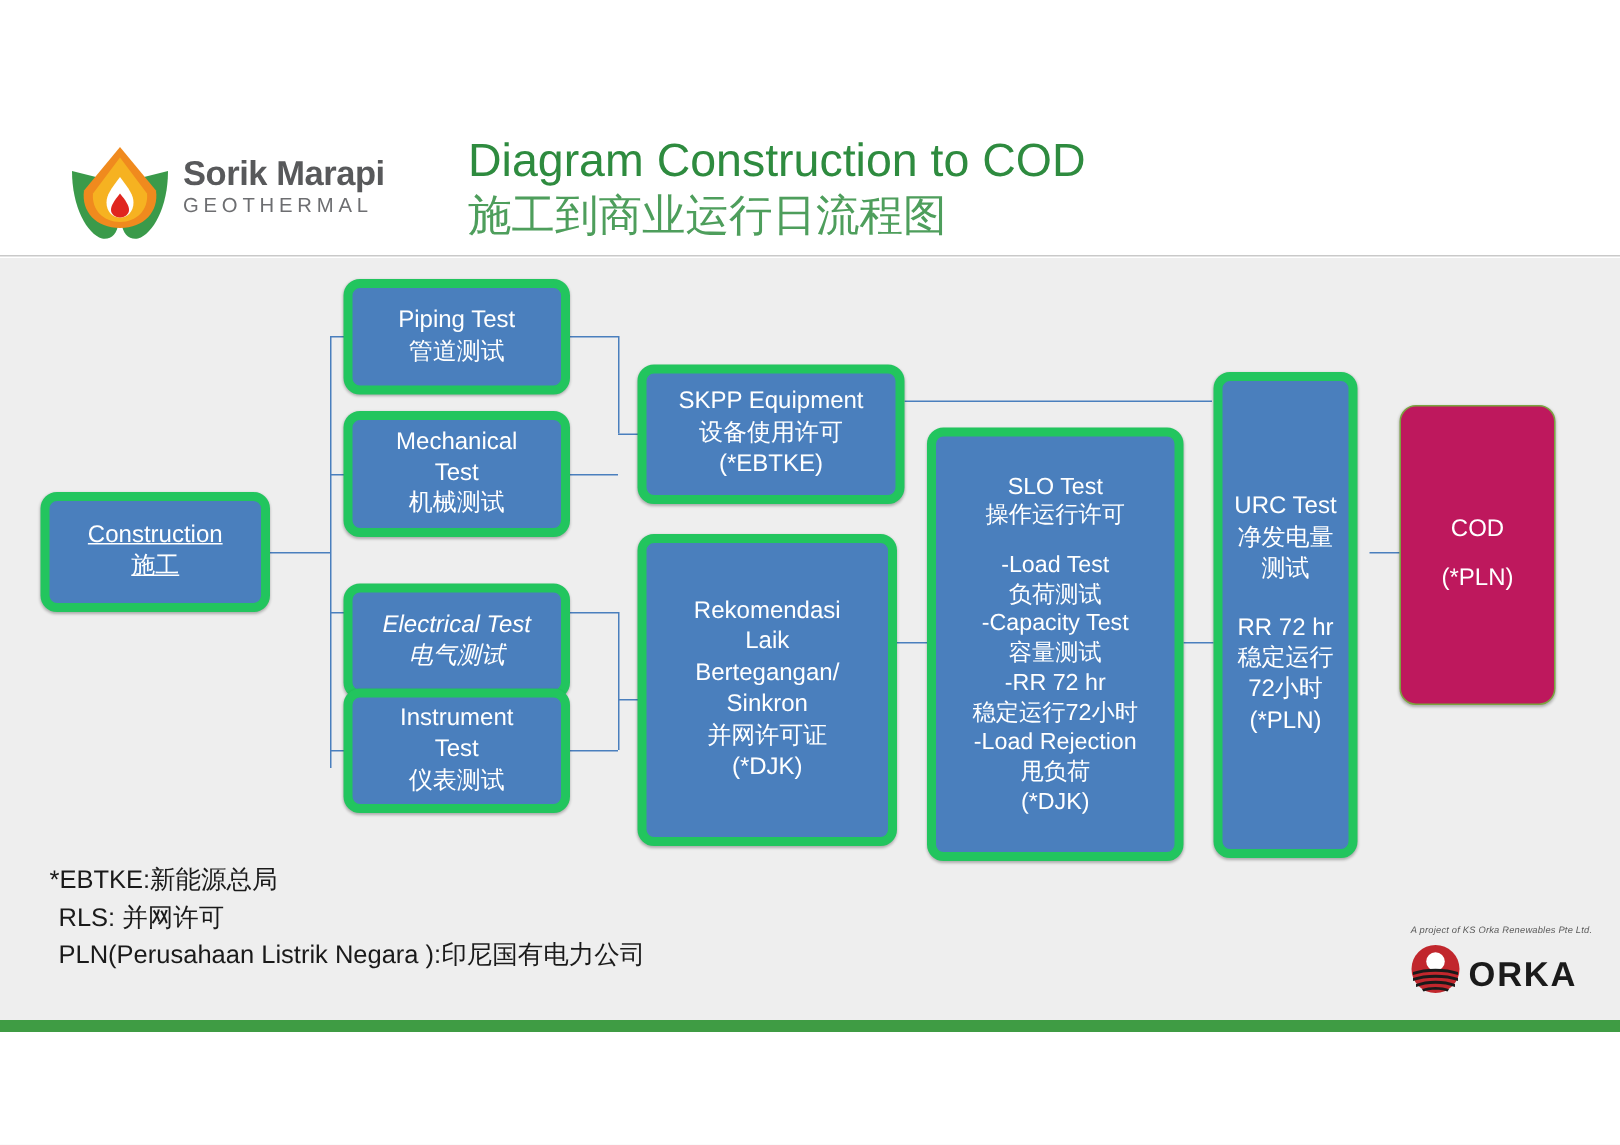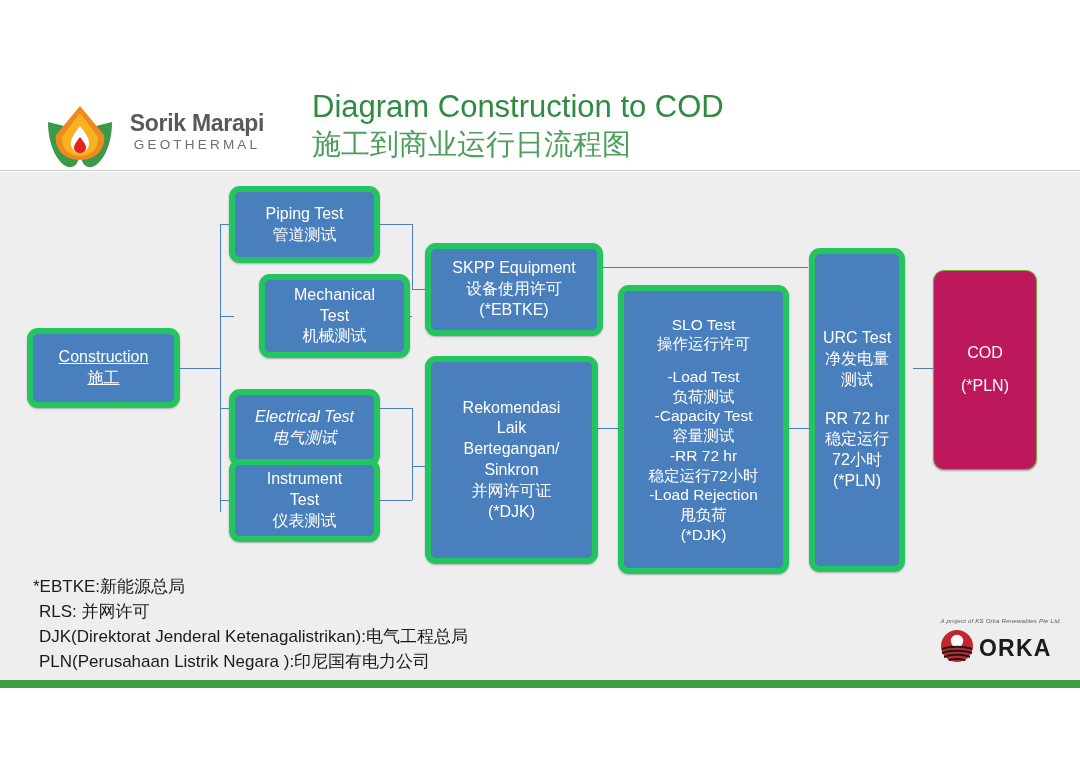--- a/index.html
+++ b/index.html
@@ -18,22 +18,22 @@
   
   #header {
     position: absolute;
     left: 0; top: 0;
     width: 1080px;
     height: 172px;
     background: #ffffff;
   }
   #logo-block {
     position: absolute;
-    left: 44px; top: 104px;
-    width: 225px; height: 72px; text-align: center;
+    left: 44px; top: 96px;
+    width: 225px; height: 72px;
   }
   #logo-mark {
     position: absolute;
     left: 0; top: 0;
     width: 72px; height: 66px;
   }
   #logo-wordmark {
     position: absolute;
     left: 78px; top: 6px;
     width: 150px;
@@ -246,21 +246,21 @@
   </div>
 </div>
 
 <div class="node blue" style="left:229px; top:186px; width:151px; height:77px; font-size:16px;">
   <div class="txt">
     <div>Piping Test</div>
     <div>管道测试</div>
   </div>
 </div>
 
-<div class="node blue" style="left:229px; top:274px; width:151px; height:84px; font-size:16px;margin-left:30px;">
+<div class="node blue" style="left:229px; top:274px; width:151px; height:84px; font-size:16px;">
   <div class="txt">
     <div>Mechanical</div>
     <div>Test</div>
     <div>机械测试</div>
   </div>
 </div>
 
 <div class="node blue" style="left:229px; top:389px; width:151px; height:77px; font-size:16px;font-style:italic;">
   <div class="txt">
     <div>Electrical Test</div>
@@ -329,21 +329,20 @@
   <div class="txt">
     <div>COD</div>
     <div style="height:12px;"></div>
     <div>(*PLN)</div>
   </div>
 </div>
 
 <div id="legend">
   <div class="lg-line">*EBTKE:新能源总局</div>
   <div class="lg-line indent">RLS: 并网许可</div>
-  <div class="lg-line indent">DJK(Direktorat Jenderal Ketenagalistrikan):电气工程总局</div>
   <div class="lg-line indent">PLN(Perusahaan Listrik Negara ):印尼国有电力公司</div>
 </div>
 
 <div id="orka">
   <div id="orka-tag">A project of KS Orka Renewables Pte Ltd.</div>
   <div id="orka-row">
     <span>
       <svg width="34" height="34" viewBox="0 0 34 34">
         <path d="M17 1 A16 16 0 0 1 33 17 A16 16 0 0 1 1 17 A16 16 0 0 1 17 1 Z" fill="#c1272d"></path>
         <circle cx="17" cy="12" r="6.2" fill="#ffffff"></circle>

